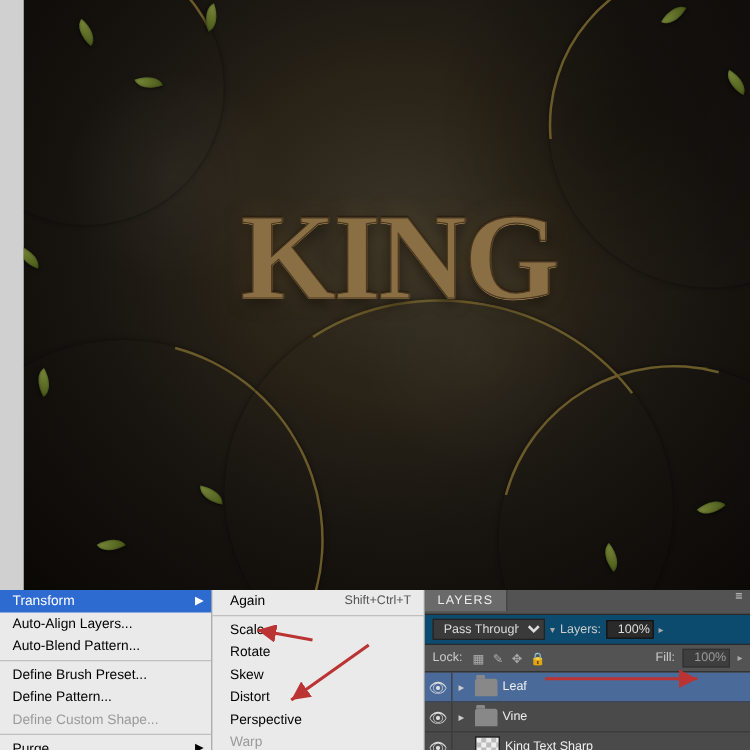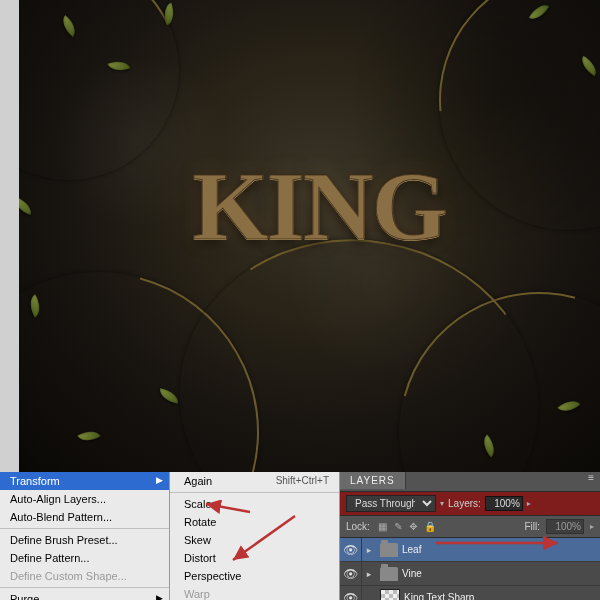--- a/index.html
+++ b/index.html
@@ -58,21 +58,21 @@
   .submenu-col { width: 170px; background: #eaeaea; border-right: 1px solid #999; font-size: 11px; position: relative; }
   .submenu-col .menu-item { padding-left: 14px; }
   .kbd { float: right; color: #555; font-size: 10px; margin-left: 38px; }
 
   
   .layers-col { flex: 1; background: #535353; color: #ddd; font-size: 10px; display: flex; flex-direction: column; }
   .layers-tabs { display: flex; align-items: flex-start; background: #535353; border-bottom: 1px solid #2a2a2a; height: 20px; }
   .layers-tab { padding: 3px 10px; background: #6a6a6a; color: #eee; font-size: 10px; letter-spacing: 1px; border-right: 1px solid #3a3a3a; }
   .layers-menu-icon { margin-left: auto; padding: 0 6px; color: #ccc; }
 
-  .layers-opts { display: flex; align-items: center; gap: 4px; padding: 3px 6px; background: #7f1d1d; border-bottom: 1px solid #2a2a2a; }
+  .layers-opts { display: flex; align-items: center; gap: 4px; padding: 3px 6px; background: #0c4a6e; border-bottom: 1px solid #2a2a2a; }
   .blend-select { background: #3a3a3a; color: #ddd; border: 1px solid #222; font-size: 10px; padding: 1px 4px; width: 90px; }
   .opacity-label { color: #ccc; }
   .pct-box { background: #2a2a2a; border: 1px solid #111; color: #ddd; width: 38px; font-size: 10px; padding: 1px 2px; text-align: right; }
   .small-arrow { color: #aaa; font-size: 8px; }
 
   .lock-row { display: flex; align-items: center; gap: 6px; padding: 3px 6px; background: #535353; border-bottom: 1px solid #2a2a2a; color: #ccc; }
   .lock-icons span { margin: 0 2px; color: #aaa; font-size: 10px; }
 
   .layer-list { flex: 1; background: #4a4a4a; overflow: hidden; }
   .layer-row { display: flex; align-items: center; height: 24px; border-bottom: 1px solid #3a3a3a; }

